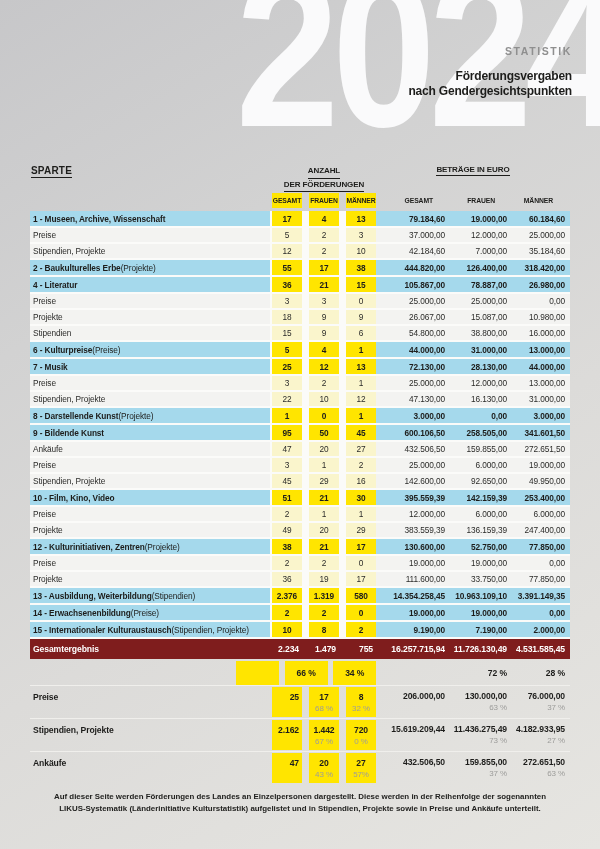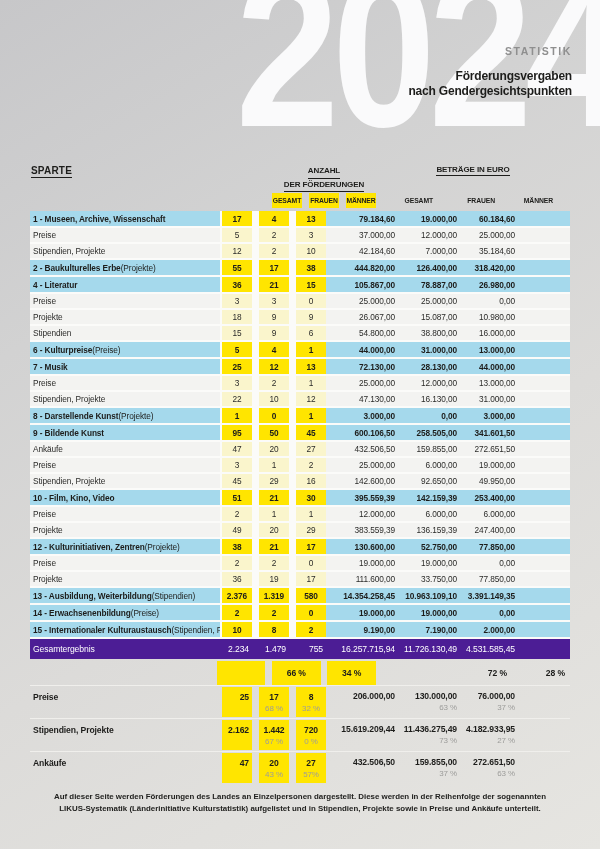--- a/index.html
+++ b/index.html
@@ -35,38 +35,38 @@
   .chips .sp { width: 242px; }
   .chip { width: 30px; background: #ffe500; display: flex; align-items: center; justify-content: center; }
   .cgap { width: 7px; }
   .echips { display: flex; flex: 1; }
   .echip { display: flex; align-items: center; justify-content: flex-end; padding-right: 12px; }
   .echip.e1 { width: 69px; } .echip.e2 { width: 62px; } .echip.e3 { width: 58px; }
 
   .tbody { background: #fbfbf9; }
   .row { display: flex; margin-bottom: 2px; height: 14px; }
   .row.cat { height: 15px; }
-  .lab { width: 190px; display: flex; align-items: center; padding-left: 3px; overflow: hidden; white-space: nowrap; }
+  .lab { width: 240px; display: flex; align-items: center; padding-left: 3px; overflow: hidden; white-space: nowrap; }
   .gapA { width: 2px; }
   .gapB { width: 7px; }
   .cc { width: 30px; display: flex; align-items: center; justify-content: center; }
   .eblock { display: flex; flex: 1; padding-right: 5px; }
   .ec { display: flex; align-items: center; justify-content: flex-end; }
   .ec.e1 { width: 69px; } .ec.e2 { width: 62px; } .ec.e3 { width: 58px; }
 
   .sub .lab, .sub .eblock { background: #f3f3f1; }
   .sub .cc { background: #faf5cc; }
   .sub { color: #2b2b29; }
   .cat .lab, .cat .eblock { background: #a5d9ec; }
   .cat .cc { background: #ffe500; font-weight: 700; }
   .cat .lbl-b { font-weight: 700; }
   .cat .ec { font-weight: 700; }
   .lbl-s { font-weight: 400; }
 
-  .total { display: flex; height: 20px; background: #4c1d95; color: #fff; font-weight: 400; font-size: 8.6px; }
+  .total { display: flex; height: 20px; background: #7f1d1d; color: #fff; font-weight: 700; font-size: 8.6px; }
   .total .lab { background: transparent; }
   .total .cc { justify-content: flex-end; padding-right: 3px; }
   .total .eblock { background: transparent; }
 
   
   .pct-row { display: flex; height: 24px; margin-top: 2px; font-weight: 700; font-size: 8.6px; }
   .pct-row .chip30 { width: 50px; background: #ffe500; display: flex; align-items: center; justify-content: center; }
 
   .sum-row { display: flex; height: 33px; border-top: 1px solid #f0efec; font-size: 8.6px; padding-top: 0; }
   .sum-row .lab { background: transparent; align-items: flex-start; padding-top: 6px; font-weight: 700; }

